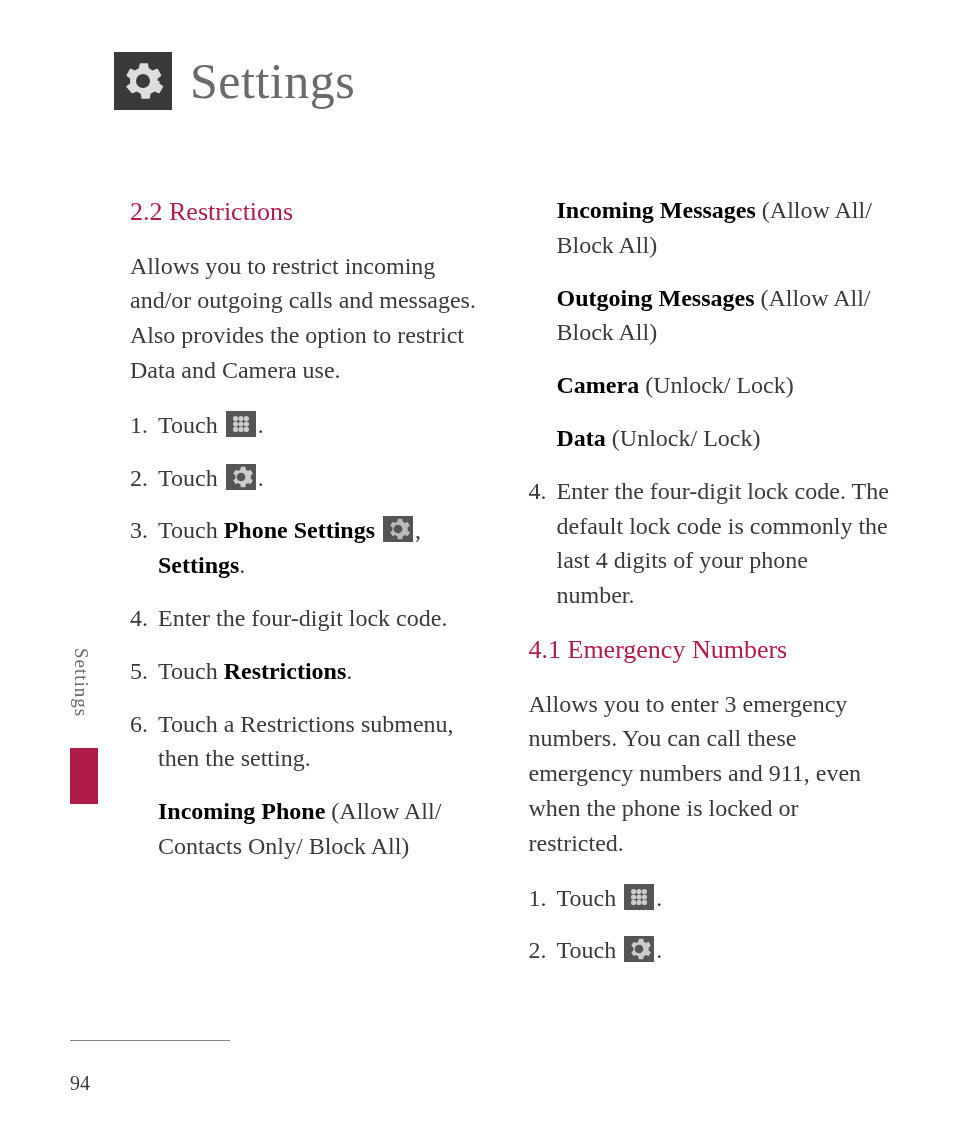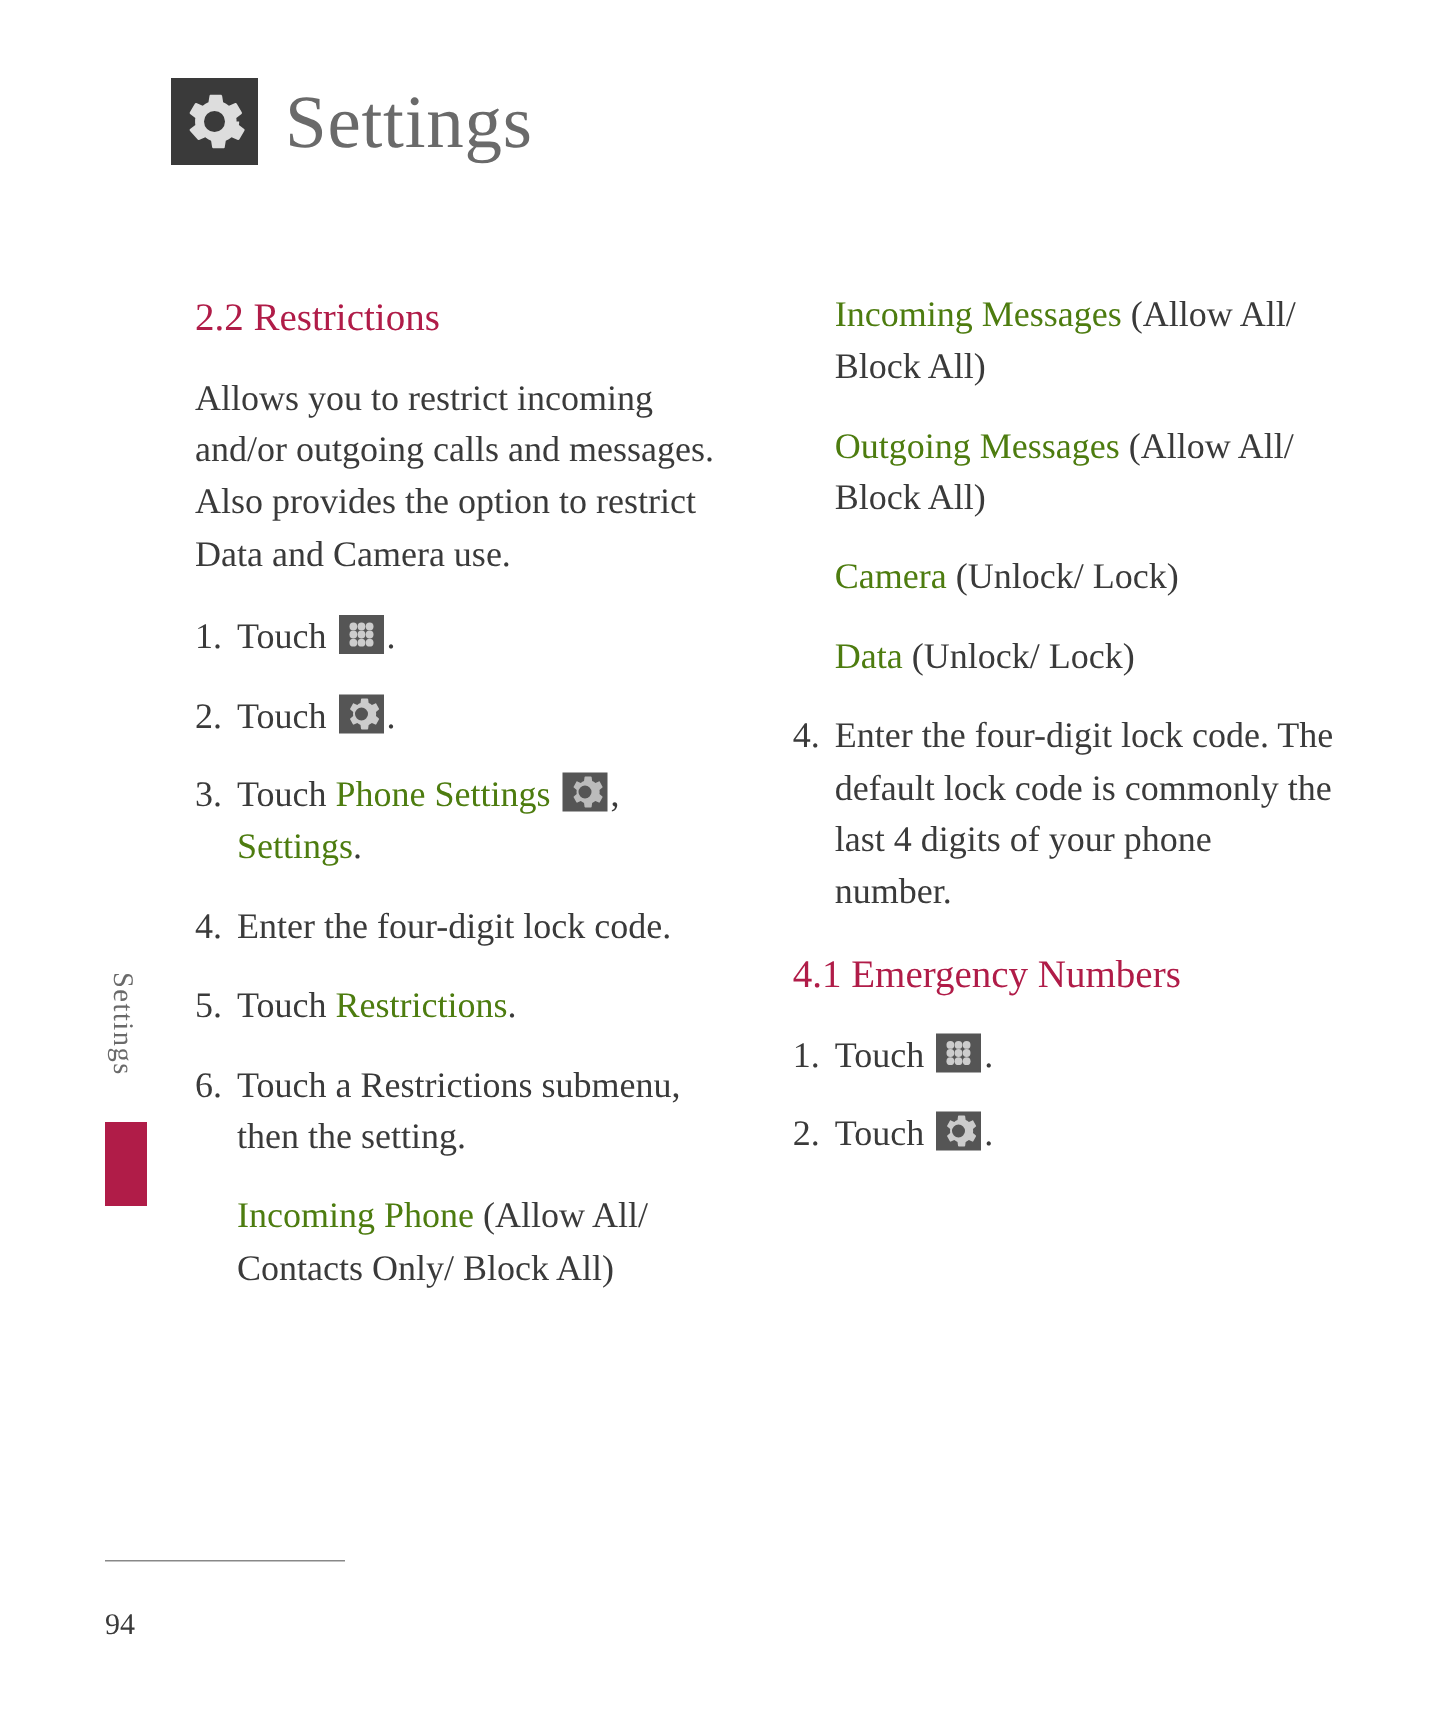--- a/index.html
+++ b/index.html
@@ -79,21 +79,21 @@
   }
   .step-num {
     width: 28px;
     flex: 0 0 28px;
   }
   .step-body { flex: 1; }
   .sub-item {
     margin-left: 28px;
     margin-bottom: 18px;
   }
-  .bold { font-weight: 400; color: #4d7c0f; }
+  .bold { font-weight: 700; color: #000000; }
   .inline-icon {
     display: inline-block;
     width: 30px;
     height: 26px;
     background: #555;
     vertical-align: -4px;
     margin: 0 2px;
     position: relative;
   }
   .inline-icon.apps svg, .inline-icon.gear svg, .inline-icon.gear2 svg {
@@ -209,20 +209,21 @@
     <div class="sub-item">
       <span class="bold">Data </span><span>(Unlock/ Lock)</span>
     </div>
 
     <div class="step">
       <div class="step-num">4.</div>
       <div class="step-body">Enter the four-digit lock code. The default lock code is commonly the last 4 digits of your phone number.</div>
     </div>
 
     <div class="section-head" style="margin-top:8px">4.1 Emergency Numbers</div>
+    <div class="para">Allows you to enter 3 emergency numbers. You can call these emergency numbers and 911, even when the phone is locked or restricted.</div>
 
     <div class="step">
       <div class="step-num">1.</div>
       <div class="step-body">
         <span>Touch </span><span class="inline-icon apps"><svg viewBox="0 0 24 24">
               <g fill="#ccc">
                 <circle cx="7" cy="7" r="2.4"></circle>
                 <circle cx="12" cy="7" r="2.4"></circle>
                 <circle cx="17" cy="7" r="2.4"></circle>
                 <circle cx="7" cy="12" r="2.4"></circle>

